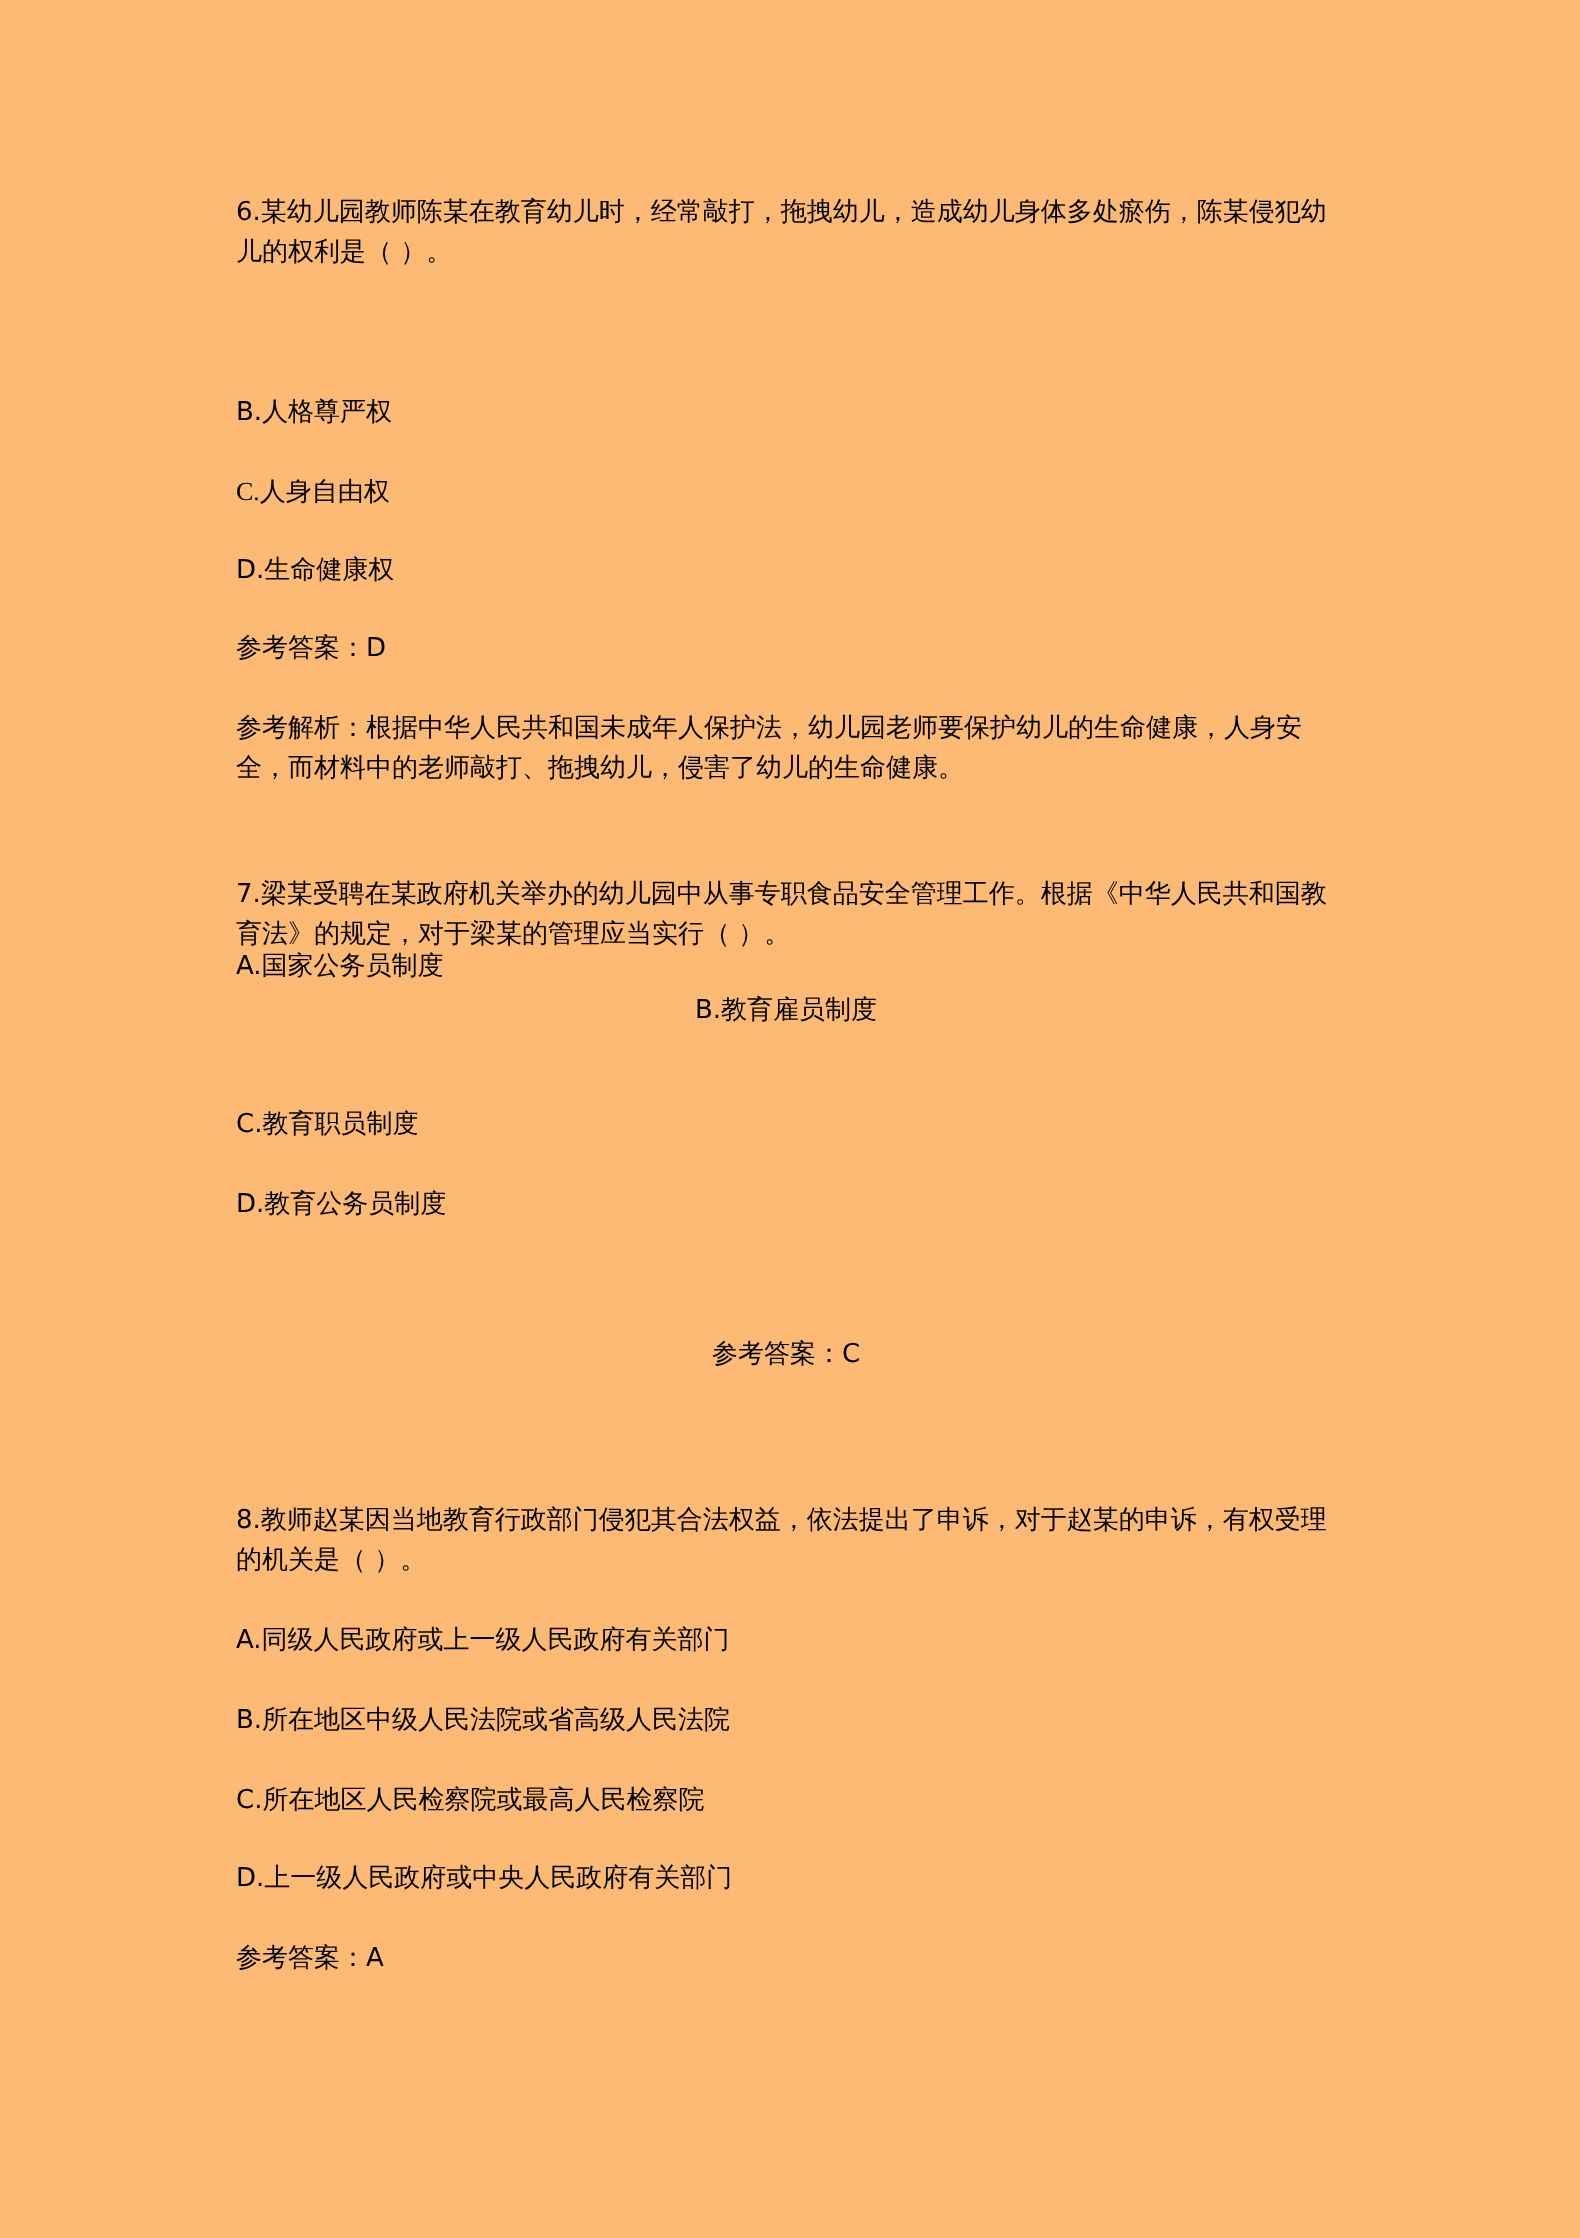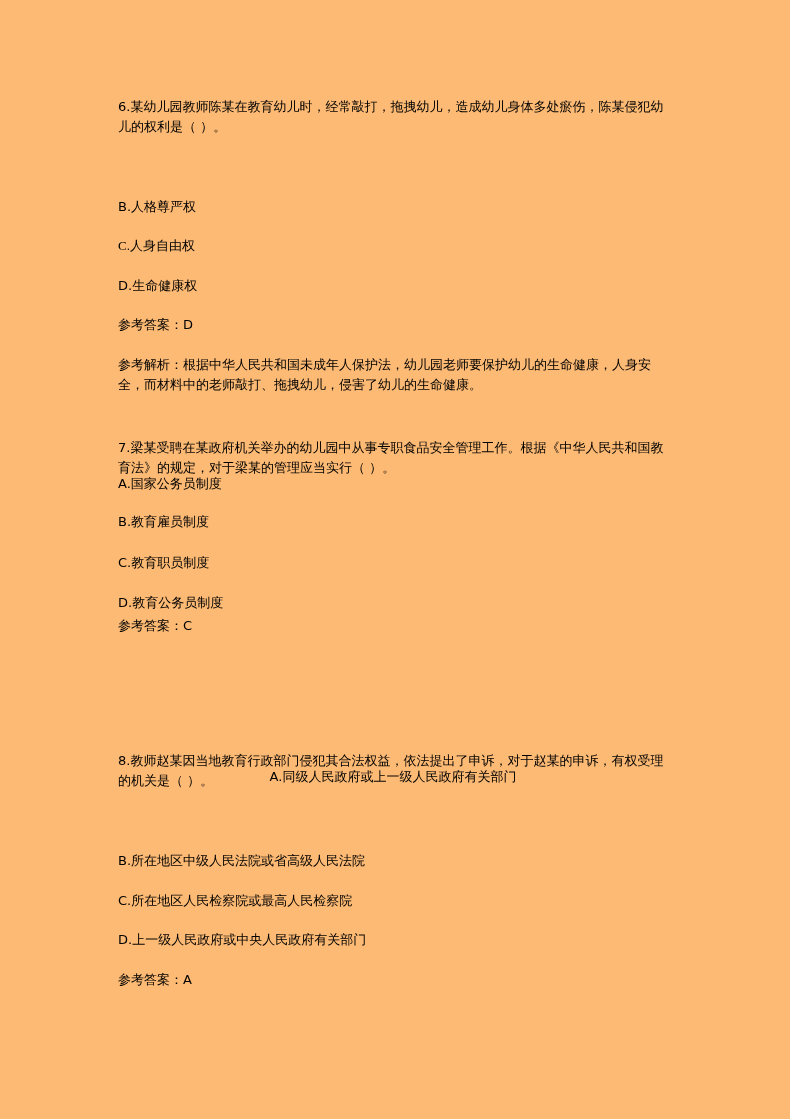--- a/index.html
+++ b/index.html
@@ -17,25 +17,25 @@
 
   <div class="blk" style="top:97px;">6.某幼儿园教师陈某在教育幼儿时，经常敲打，拖拽幼儿，造成幼儿身体多处瘀伤，陈某侵犯幼儿的权利是（ ）。</div>
   <div class="blk nowrap" style="top:197px;">B.人格尊严权</div>
   <div class="blk nowrap" style="top:236px;font-family:Liberation Serif, serif;">C.人身自由权</div>
   <div class="blk nowrap" style="top:276px;">D.生命健康权</div>
   <div class="blk nowrap" style="top:315px;">参考答案：D</div>
   <div class="blk" style="top:355px;">参考解析：根据中华人民共和国未成年人保护法，幼儿园老师要保护幼儿的生命健康，人身安全，而材料中的老师敲打、拖拽幼儿，侵害了幼儿的生命健康。</div>
 
   <div class="blk" style="top:438px;">7.梁某受聘在某政府机关举办的幼儿园中从事专职食品安全管理工作。根据《中华人民共和国教育法》的规定，对于梁某的管理应当实行（ ）。</div>
   <div class="blk nowrap" style="top:474px;">A.国家公务员制度</div>
-  <div class="blk nowrap" style="top:512px;">B.教育雇员制度</div>
+  <div class="blk nowrap" style="top:496px;text-align:center;">B.教育雇员制度</div>
   <div class="blk nowrap" style="top:553px;">C.教育职员制度</div>
   <div class="blk nowrap" style="top:593px;">D.教育公务员制度</div>
-  <div class="blk nowrap" style="top:616px;">参考答案：C</div>
+  <div class="blk nowrap" style="top:668px;text-align:center;">参考答案：C</div>
 
   <div class="blk" style="top:751px;">8.教师赵某因当地教育行政部门侵犯其合法权益，依法提出了申诉，对于赵某的申诉，有权受理的机关是（ ）。</div>
-  <div class="blk nowrap" style="top:767px;text-align:center;">A.同级人民政府或上一级人民政府有关部门</div>
+  <div class="blk nowrap" style="top:811px;">A.同级人民政府或上一级人民政府有关部门</div>
   <div class="blk nowrap" style="top:851px;">B.所在地区中级人民法院或省高级人民法院</div>
   <div class="blk nowrap" style="top:891px;">C.所在地区人民检察院或最高人民检察院</div>
   <div class="blk nowrap" style="top:930px;">D.上一级人民政府或中央人民政府有关部门</div>
   <div class="blk nowrap" style="top:970px;">参考答案：A</div>
 
 </div>
 
 </body></html>

